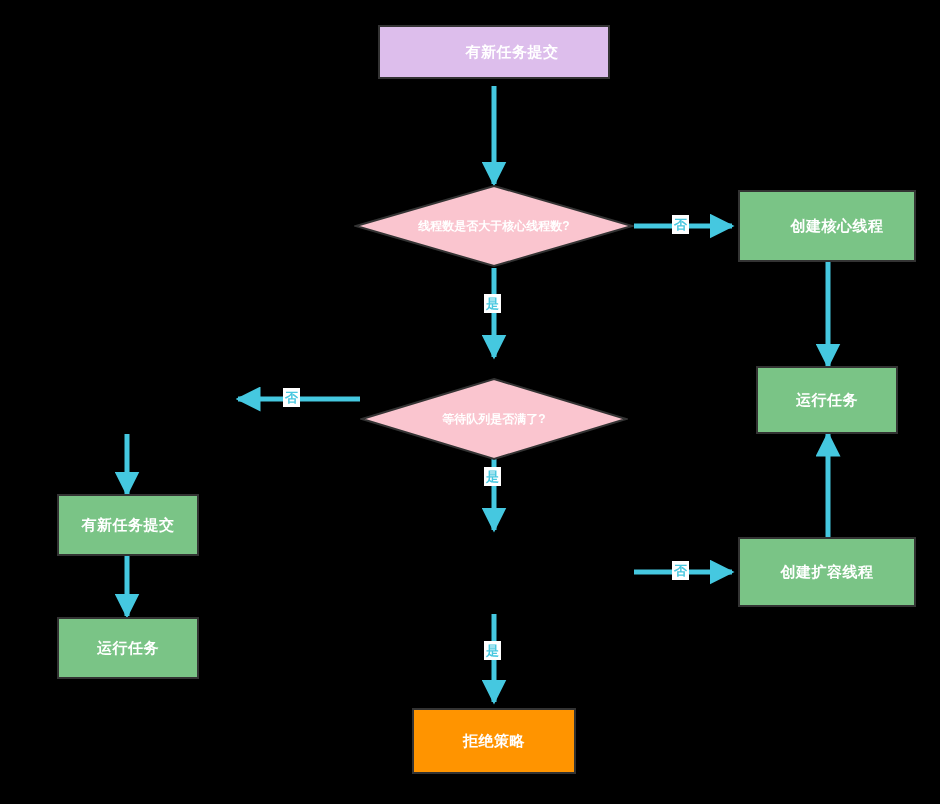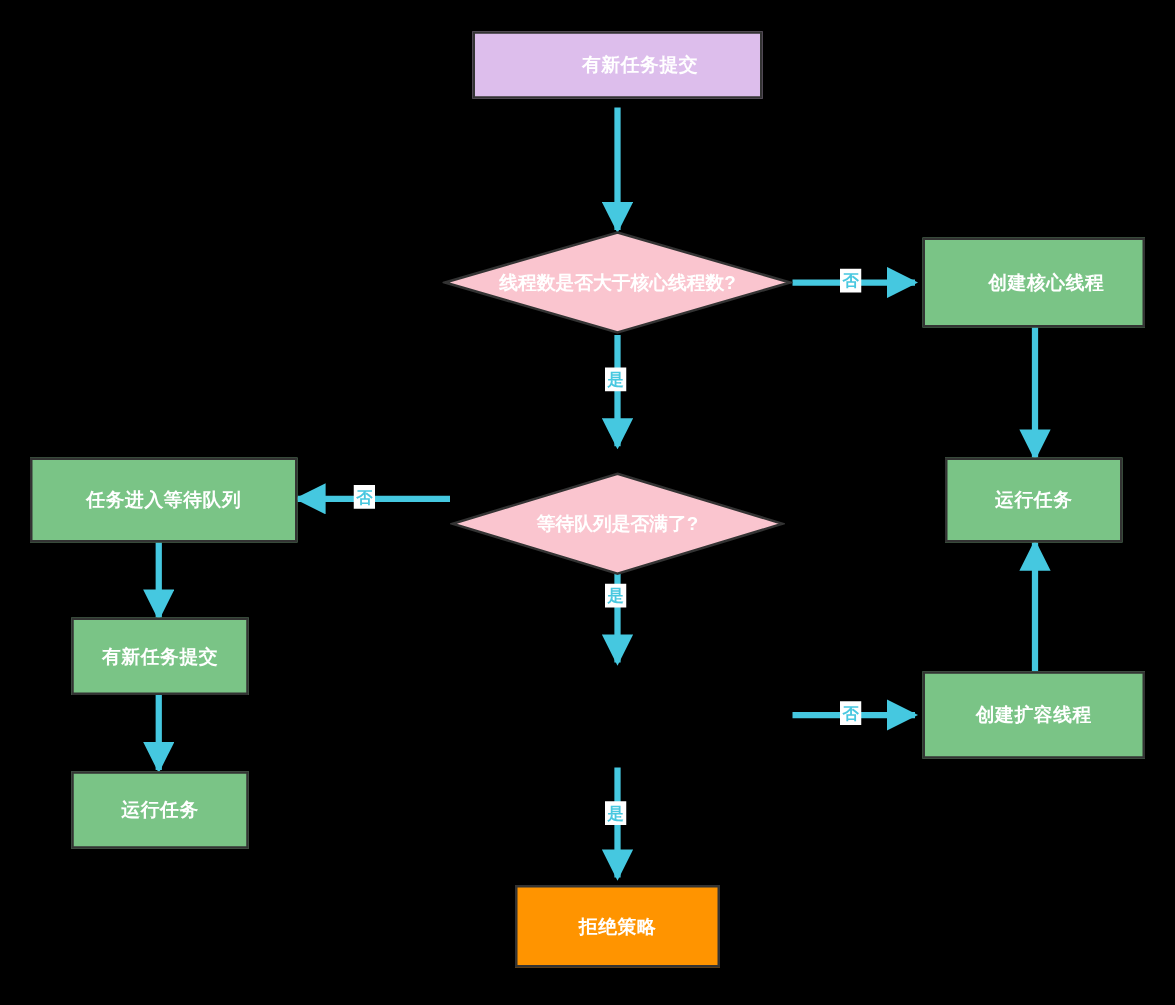--- a/index.html
+++ b/index.html
@@ -51,21 +51,21 @@
     position: absolute;
     left: 0;
     top: 0;
     width: 100%;
     height: 100%;
     display: flex;
     align-items: center;
     justify-content: center;
     color: #ffffff;
     font-weight: bold;
-    font-size: 15px;
+    font-size: 12px;
     pointer-events: none;
   }
   .edge-label {
     position: absolute;
     background: #ffffff;
     color: #49c8e0;
     font-size: 13px;
     font-weight: bold;
     line-height: 1;
     padding: 3px 2px;
@@ -127,23 +127,20 @@
     <span>运行任务</span>
   </div>
 
   <div class="diamond-wrap" style="left:360px; top:377px; width:268px; height:84px;">
     <svg width="268" height="84" viewBox="0 0 268 84" xmlns="http://www.w3.org/2000/svg">
       <polygon points="134,2 266,42 134,82 2,42" fill="#fac5cf" stroke="#333333" stroke-width="2"></polygon>
     </svg>
     <div class="diamond-label">等待队列是否满了?</div>
   </div>
 
-  <div class="node rect node-process" style="left:24px; top:366px; width:214px; height:68px;">
-    <span>任务进入等待队列</span>
-  </div>
 
   <div class="node rect node-process" style="left:57px; top:494px; width:142px; height:62px;">
     <span>有新任务提交</span>
   </div>
 
   <div class="node rect node-process" style="left:57px; top:617px; width:142px; height:62px;">
     <span>运行任务</span>
   </div>
 
 

